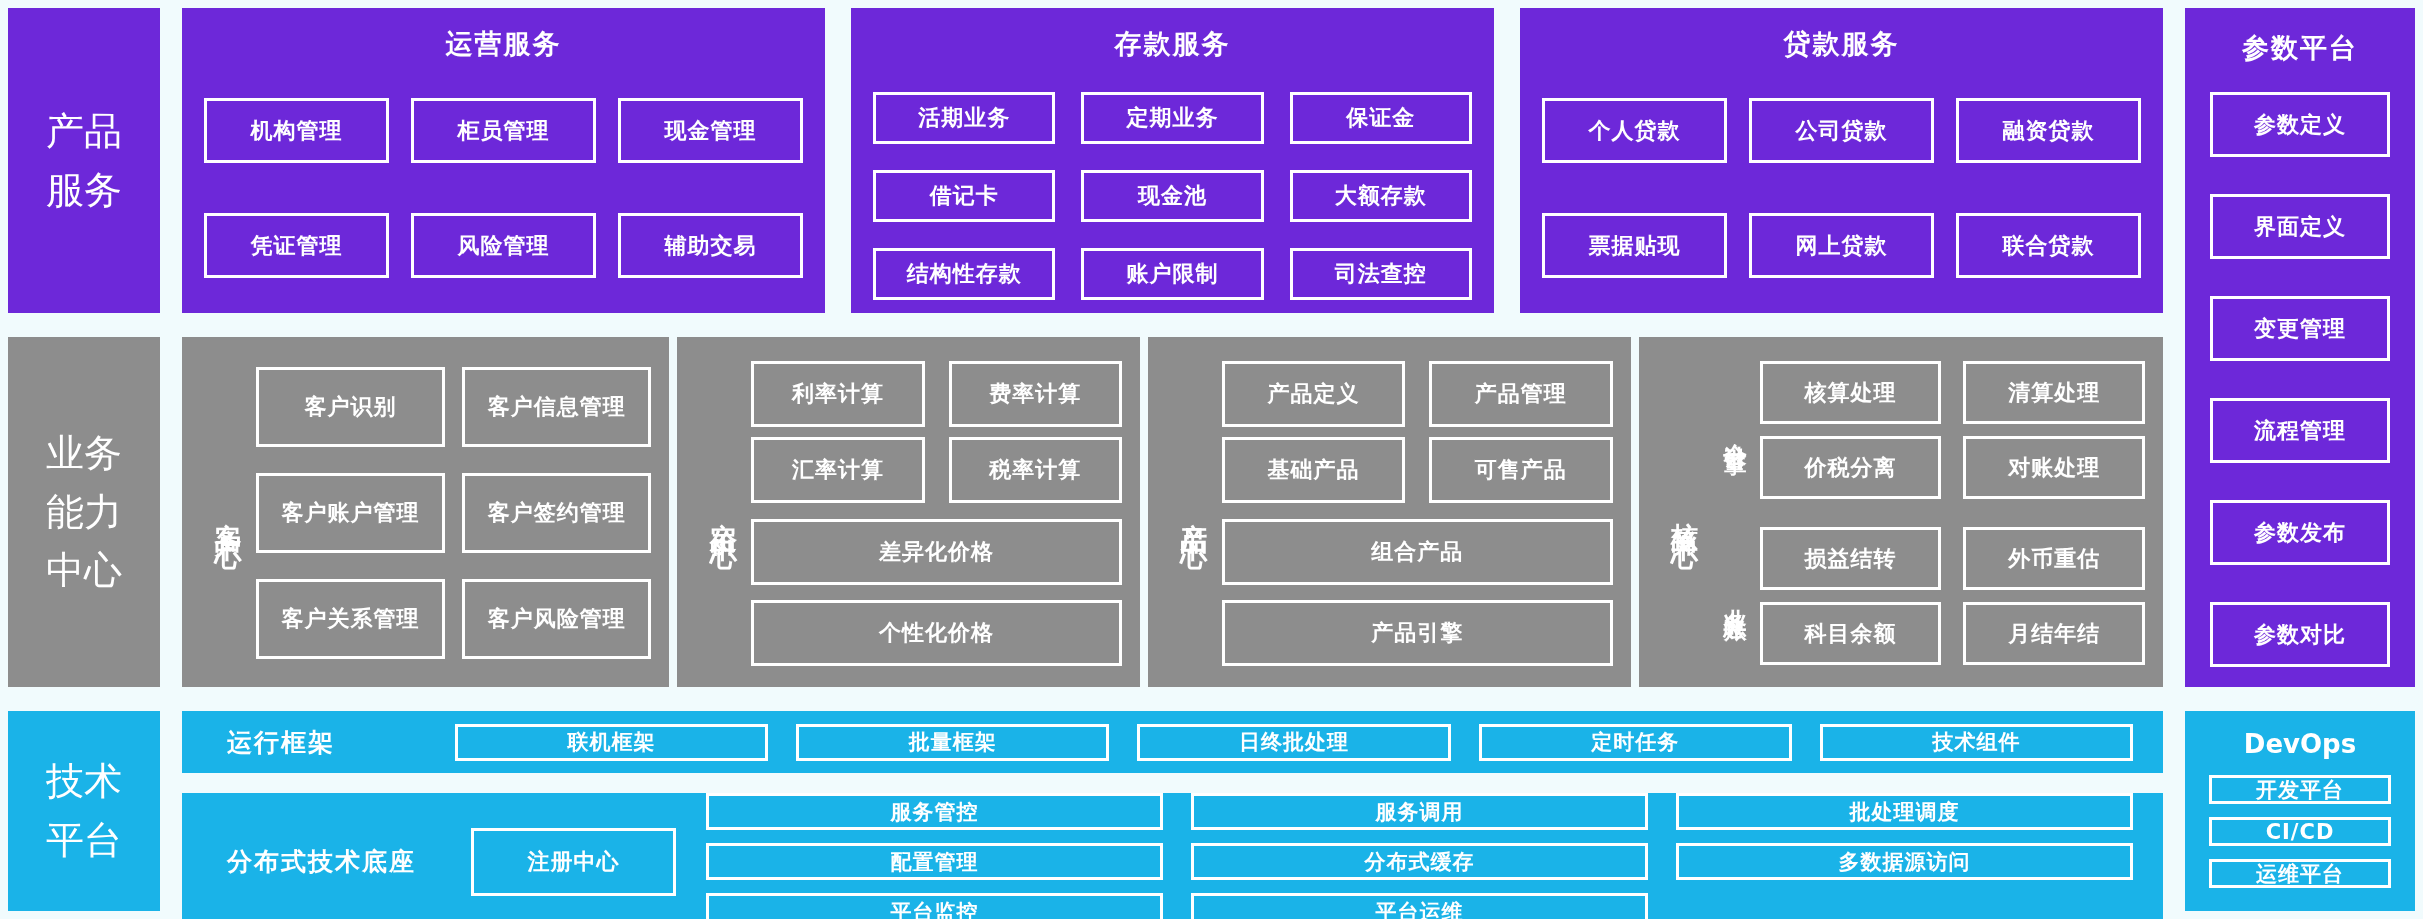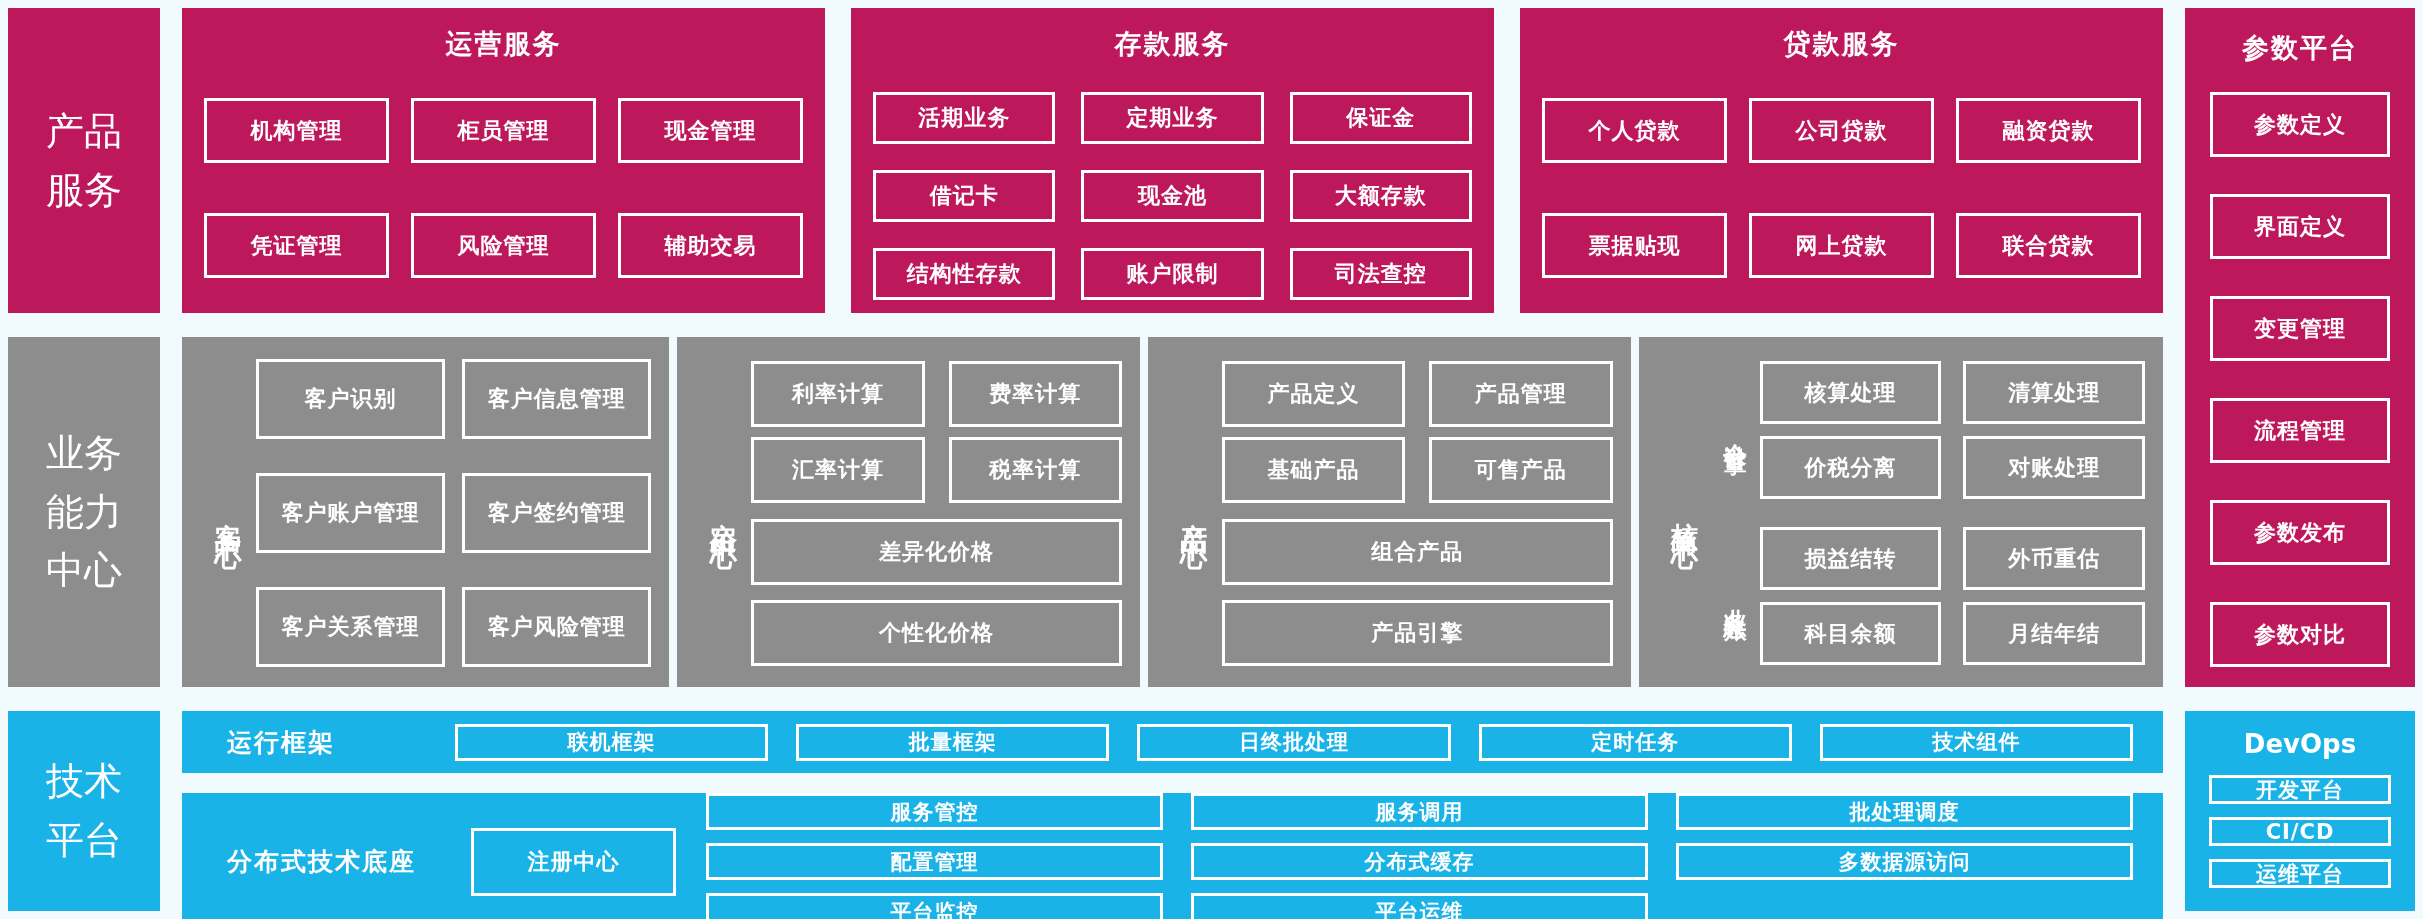--- a/index.html
+++ b/index.html
@@ -8,21 +8,21 @@
     width:2423px;height:919px;
     box-sizing:border-box;
     padding:8px;
     display:grid;
     grid-template-columns:152px 1fr 230px;
     grid-template-rows:305px 350px 200px;
     gap:24px 22px;
     font-family:"DejaVu Sans","Liberation Sans",sans-serif;
     background:#f1fbfd;
   }
-  .teal{background:#be185d;}
+  .teal{background:#6d28d9;}
   .gray{background:#8d8d8d;}
   .blue{background:#1ab3e8;}
 
   
   .rail{
     color:#fff;font-weight:normal;font-size:38px;line-height:1.55;
     display:flex;align-items:center;justify-content:center;
     text-align:right;white-space:pre-line;
   }
 
@@ -57,21 +57,21 @@
   .mid-band{grid-column:2;grid-row:2;display:flex;gap:8px;}
   .center{flex-direction:row;padding:22px 18px 20px;}
   .vlabel{
     writing-mode:vertical-rl;text-orientation:upright;
     color:#fff;font-weight:bold;font-size:27px;letter-spacing:6px;
     display:flex;align-items:center;justify-content:center;
     margin:0 10px;white-space:nowrap;
   }
   .vlabel.small{font-size:23px;letter-spacing:3px;margin:0 8px;}
   .center-content{flex:1;display:flex;flex-direction:column;justify-content:center;}
-  .cust-grid{grid-auto-rows:80px;gap:34px 17px;align-content:center;flex:1;}
+  .cust-grid{grid-auto-rows:80px;gap:26px 17px;align-content:center;flex:1;}
   .mid-rows{grid-auto-rows:66px;gap:10px 24px;}
   .wide-col{grid-template-columns:1fr;grid-auto-rows:66px;gap:15px;margin-top:16px;}
   .acct-groups{flex:1;display:flex;flex-direction:column;justify-content:center;gap:28px;}
   .acct-group{display:flex;}
   .acct-rows{flex:1;grid-auto-rows:63px;gap:12px 22px;}
 
   
   .bottom-band{grid-column:2;grid-row:3;display:flex;flex-direction:column;gap:20px;}
   .hrow{flex-direction:row;align-items:center;padding:0 30px 0 45px;}
   .runtime{height:62px;flex:none;}

